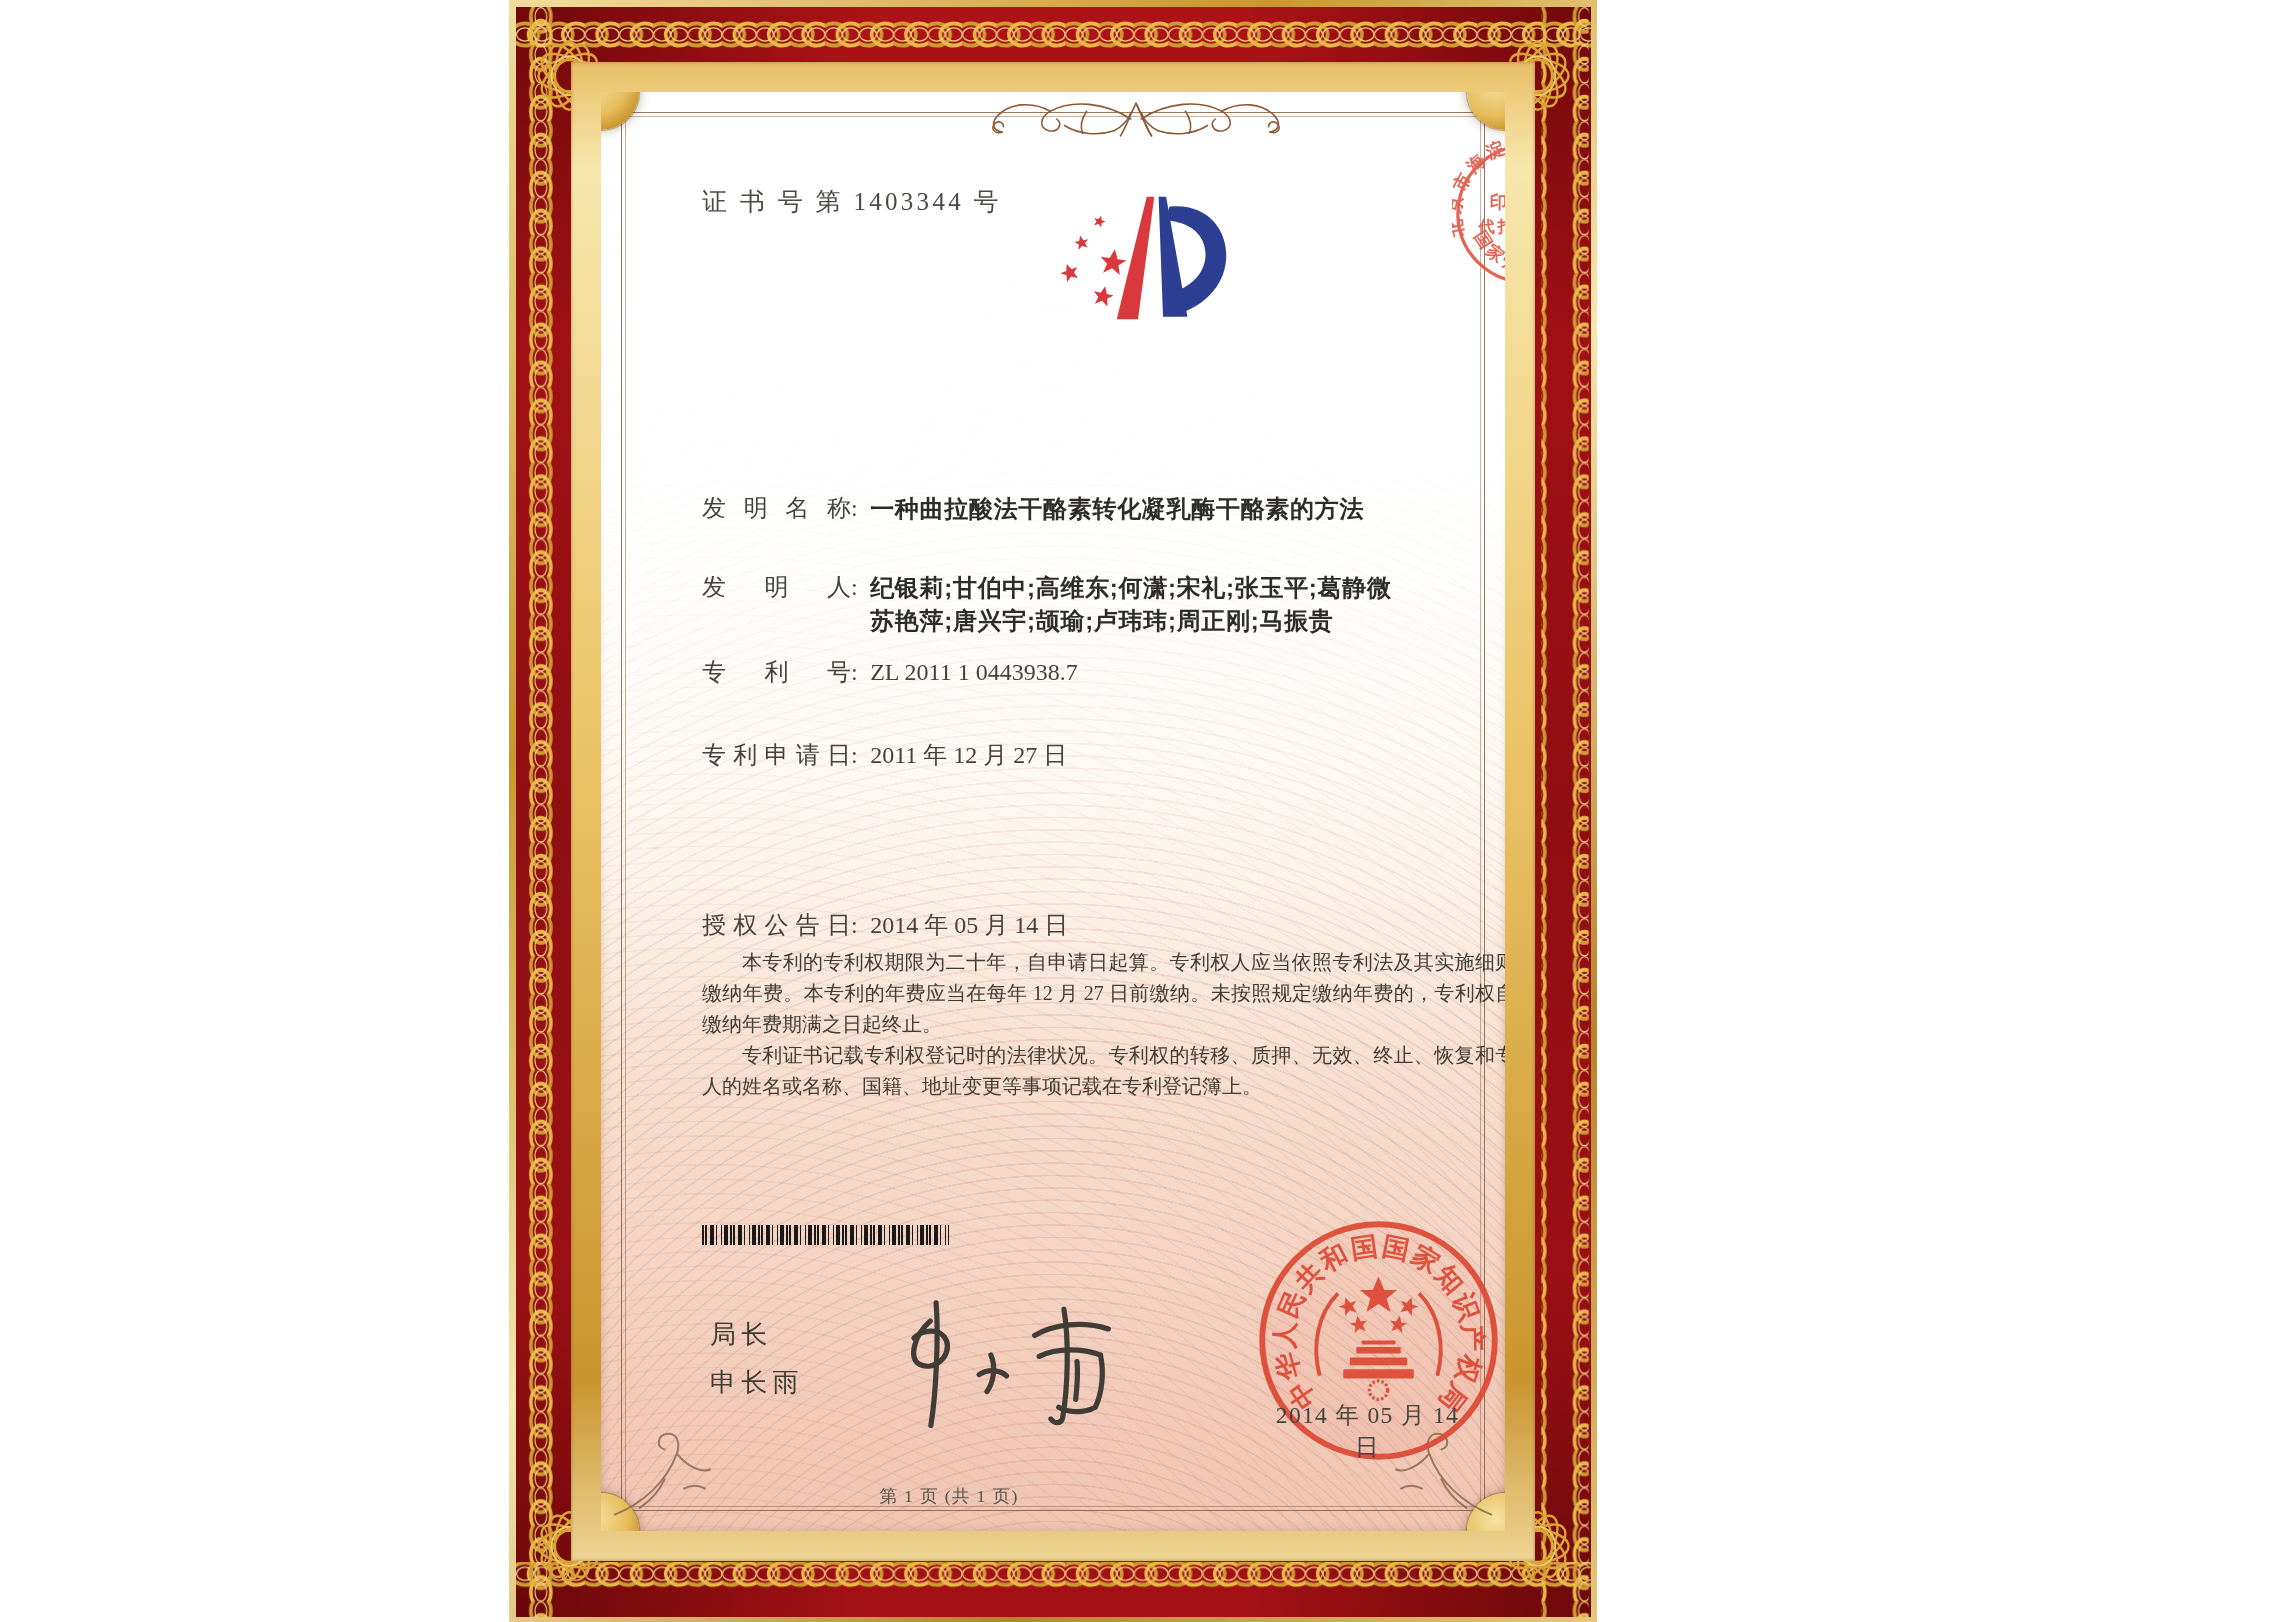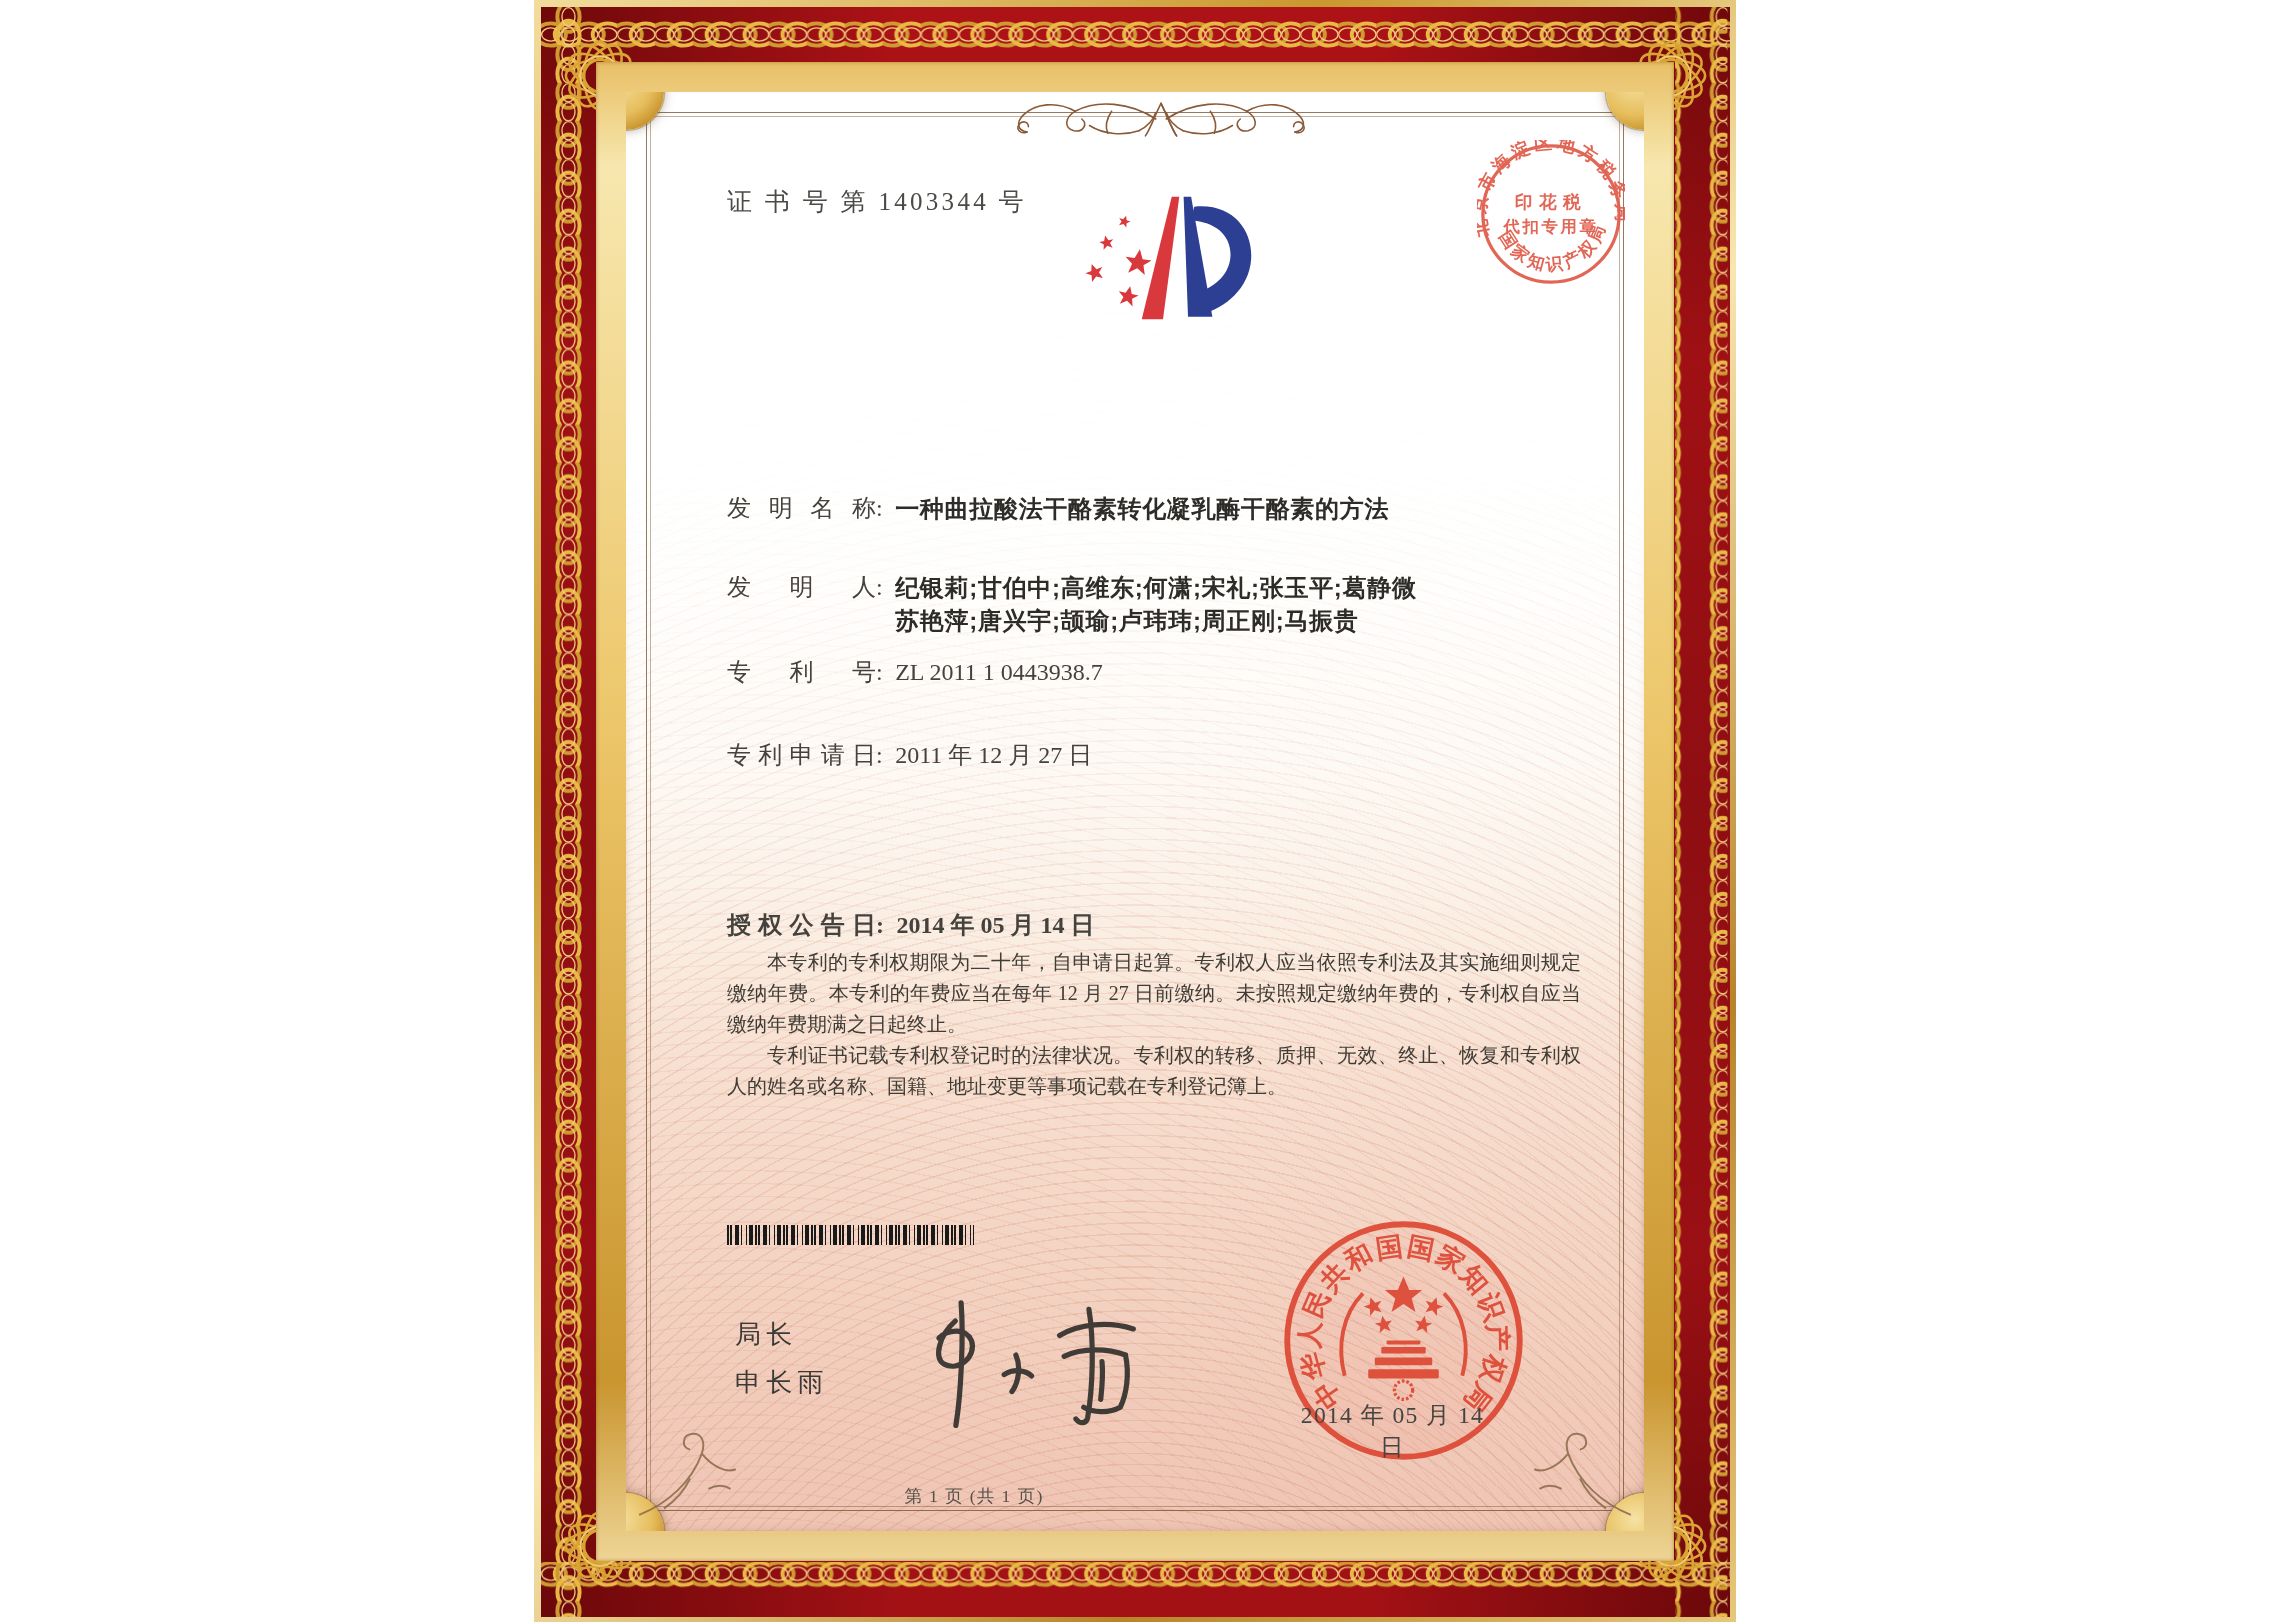--- a/index.html
+++ b/index.html
@@ -2,21 +2,21 @@
 <html style="font-size:10.5px"><head>
 <meta charset="utf-8">
 <style>
   html,body{margin:0;padding:0;}
   body{
     width:2295px;height:1623px;position:relative;background:#ffffff;
     font-family:"Liberation Serif","DejaVu Serif",serif;
     -webkit-font-smoothing:antialiased;
   }
   
-  .cert{position:absolute;left:534px;top:0;width:1202px;height:1623px;}
+  .cert{position:absolute;left:509px;top:0;width:1088px;height:1623px;}
   .frame-outer{position:absolute;inset:0;
     background:linear-gradient(135deg,#f2dd9d,#c9982e 28%,#f7e7b0 52%,#b8842a 78%,#e6c87c);}
   .frame-red{position:absolute;inset:6.5px;
     background:
       radial-gradient(circle at 0% 0%,rgba(60,0,0,.55),transparent 18%),
       radial-gradient(circle at 100% 0%,rgba(60,0,0,.55),transparent 18%),
       radial-gradient(circle at 0% 100%,rgba(60,0,0,.55),transparent 18%),
       radial-gradient(circle at 100% 100%,rgba(60,0,0,.55),transparent 18%),
       linear-gradient(180deg,#ad1216,#8f0e12 50%,#a31115);}
   .rope-svg{position:absolute;inset:0;width:100%;height:100%;}
@@ -48,21 +48,21 @@
   .content{position:absolute;inset:0;z-index:3;color:#3d3a35;}
   .cert-number{position:absolute;left:101px;top:93px;font-size:25px;letter-spacing:3.3px;color:#4a4a46;}
   .logo{position:absolute;left:452px;top:97px;width:175px;height:139px;}
   .title{position:absolute;left:0;right:0;top:257px;text-align:center;
     font-size:56px;font-weight:bold;color:#3c3a37;letter-spacing:27.5px;padding-left:27.5px;}
   .field{position:absolute;left:101px;font-size:24px;color:#45423d;line-height:33px;}
   .flabel{display:inline-block;width:149px;text-align:justify;text-align-last:justify;vertical-align:top;}
   .fcolon{vertical-align:top;}
   .fvalue{margin-left:6.5px;vertical-align:top;display:inline-block;white-space:pre-line;max-width:753px;}
   .v-bold{font-family:"Liberation Sans","DejaVu Sans",sans-serif;font-weight:700;color:#2e2c29;letter-spacing:0.7px;}
-  .f1{top:400px;} .f2{top:479px;} .f3{top:564px;} .f4{top:647px;} .f5{top:728px;} .f6{top:817px;font-weight:bold;}
+  .f1{top:400px;} .f2{top:479px;} .f3{top:564px;} .f4{top:647px;} .f5{top:728px;} .f6{top:817px;}
   .body-text{position:absolute;left:101px;top:855px;width:854px;font-size:20px;line-height:31px;
     text-align:justify;color:#403c36;}
   .body-text p{margin:0;text-indent:2em;}
   .barcode{position:absolute;left:101px;top:1133px;width:247px;height:20px;
     background:repeating-linear-gradient(90deg,
       #191919 0 2px,transparent 2px 3.3px,#191919 3.3px 4.6px,transparent 4.6px 8.5px,
       #191919 8.5px 11.8px,transparent 11.8px 13.7px,#191919 13.7px 15px,transparent 15px 19px,
       #191919 19px 20px,transparent 20px 22px,#191919 22px 26px,transparent 26px 28px);}
   .signer-title{position:absolute;left:109px;top:1225px;font-size:26px;letter-spacing:5.2px;color:#3c3a36;}
   .signer-name{position:absolute;left:109px;top:1273px;font-size:26px;letter-spacing:5.2px;color:#3c3a36;}

